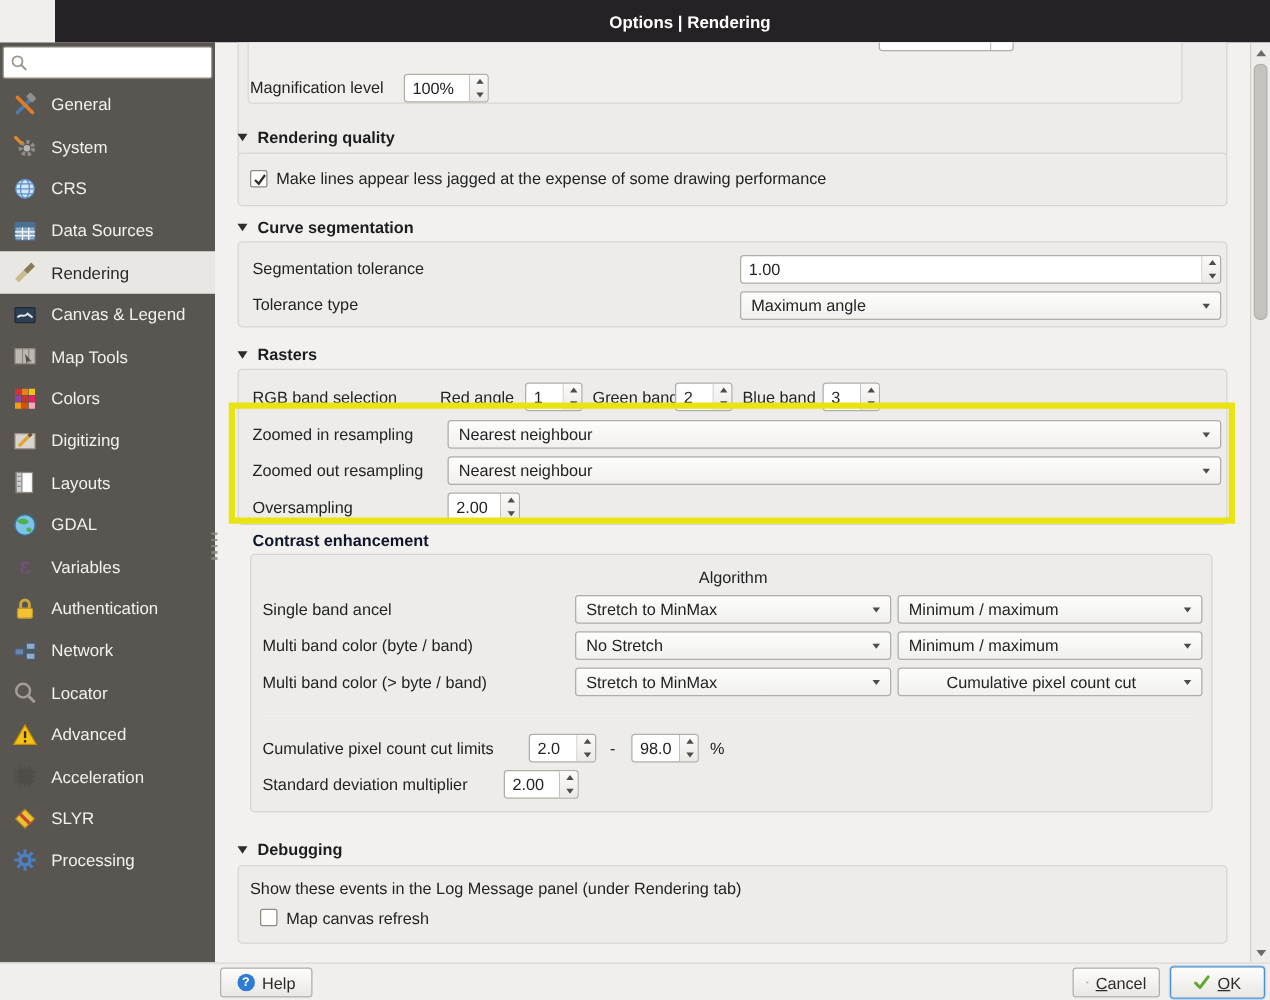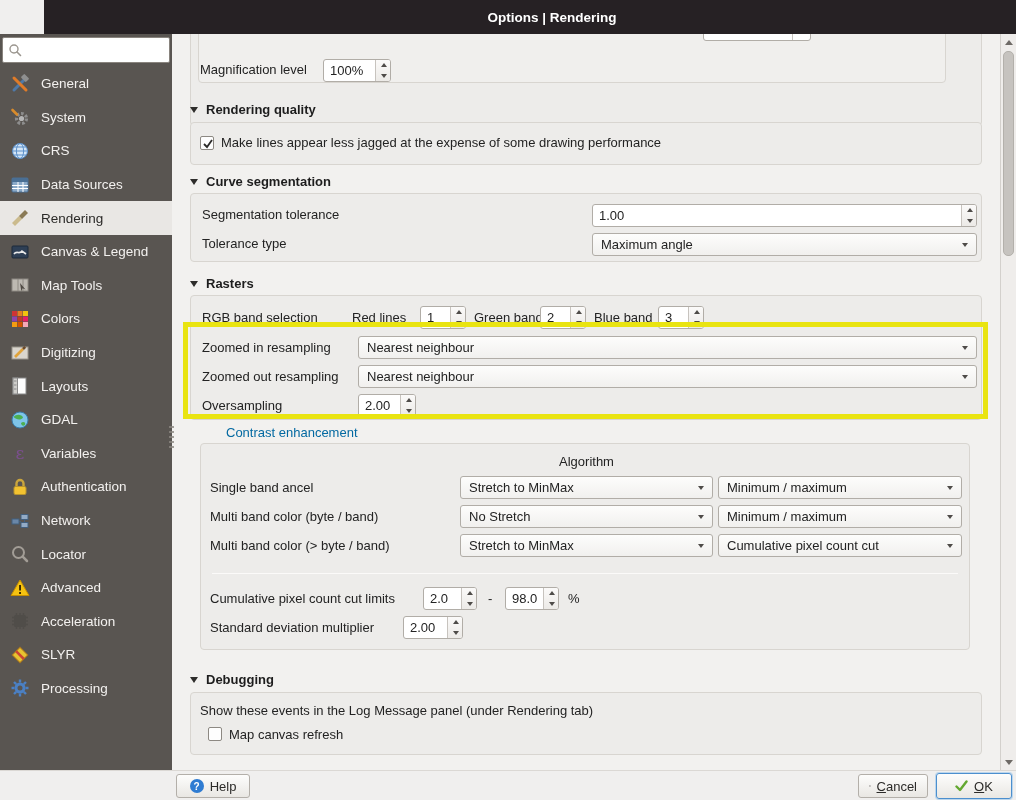--- a/index.html
+++ b/index.html
@@ -353,21 +353,21 @@
         <span class="arrow"></span>
       </div>
 
       <div class="hdr" style="left:18px; top:242px;">
         <span class="tri"></span>
         <span>Rasters</span>
       </div>
       <div class="box" style="left:18px; top:261px; width:792px; height:125px;"></div>
 
       <span class="lbl" style="left:30px; top:275px;">RGB band selection</span>
-      <span class="lbl" style="left:180px; top:275px;">Red lines</span>
+      <span class="lbl" style="left:180px; top:275px;">Red angle</span>
       <div class="spin" style="left:248px; top:272px; width:46px;">
         <span class="val">1</span>
         <div class="btns">
             <span class="up">
               <i></i>
             </span>
             <span class="dn">
               <i></i>
             </span>
           </div>
@@ -415,38 +415,38 @@
         <div class="btns">
             <span class="up">
               <i></i>
             </span>
             <span class="dn">
               <i></i>
             </span>
           </div>
       </div>
 
-      <span class="lbl" style="left:30px; top:390px; font-weight:normal; color:#0369a1;margin-left:24px;">Contrast enhancement</span>
+      <span class="lbl" style="left:30px; top:390px; font-weight:bold; color:#0f172a;">Contrast enhancement</span>
       <div class="box" style="left:28px; top:409px; width:770px; height:207px;"></div>
       <span class="colhead" style="left:288px; top:419px; width:253px;">Algorithm</span>
       <div id="contrast-rows">
           <div class="ce-row" style="top: 442px;">
             <span class="lbl" style="left:38px; top:2.5px;">Single band ancel</span>
             <div class="combo" style="left:288px; top:0; width:253px;"><span>Stretch to MinMax</span><span class="arrow"></span></div>
             <div class="combo" style="left:546px; top:0; width:244px;"><span>Minimum / maximum</span><span class="arrow"></span></div>
           </div>
           <div class="ce-row" style="top: 471px;">
             <span class="lbl" style="left:38px; top:2.5px;">Multi band color (byte / band)</span>
             <div class="combo" style="left:288px; top:0; width:253px;"><span>No Stretch</span><span class="arrow"></span></div>
             <div class="combo" style="left:546px; top:0; width:244px;"><span>Minimum / maximum</span><span class="arrow"></span></div>
           </div>
           <div class="ce-row" style="top: 500px;">
             <span class="lbl" style="left:38px; top:2.5px;">Multi band color (&gt; byte / band)</span>
             <div class="combo" style="left:288px; top:0; width:253px;"><span>Stretch to MinMax</span><span class="arrow"></span></div>
-            <div class="combo" style="left:546px; top:0; width:244px;"><span>Cumulative pixel count cut</span><span class="arrow"></span></div>
+            <div class="combo" style="left:546px; top:0; width:244px;text-align:center;"><span>Cumulative pixel count cut</span><span class="arrow"></span></div>
           </div>
         </div>
       <div class="sep" style="left:40px; top:539px; width:746px;"></div>
 
       <span class="lbl" style="left:38px; top:556px;">Cumulative pixel count cut limits</span>
       <div class="spin" style="left:251px; top:553px; width:54px;">
         <span class="val">2.0</span>
         <div class="btns">
             <span class="up">
               <i></i>

